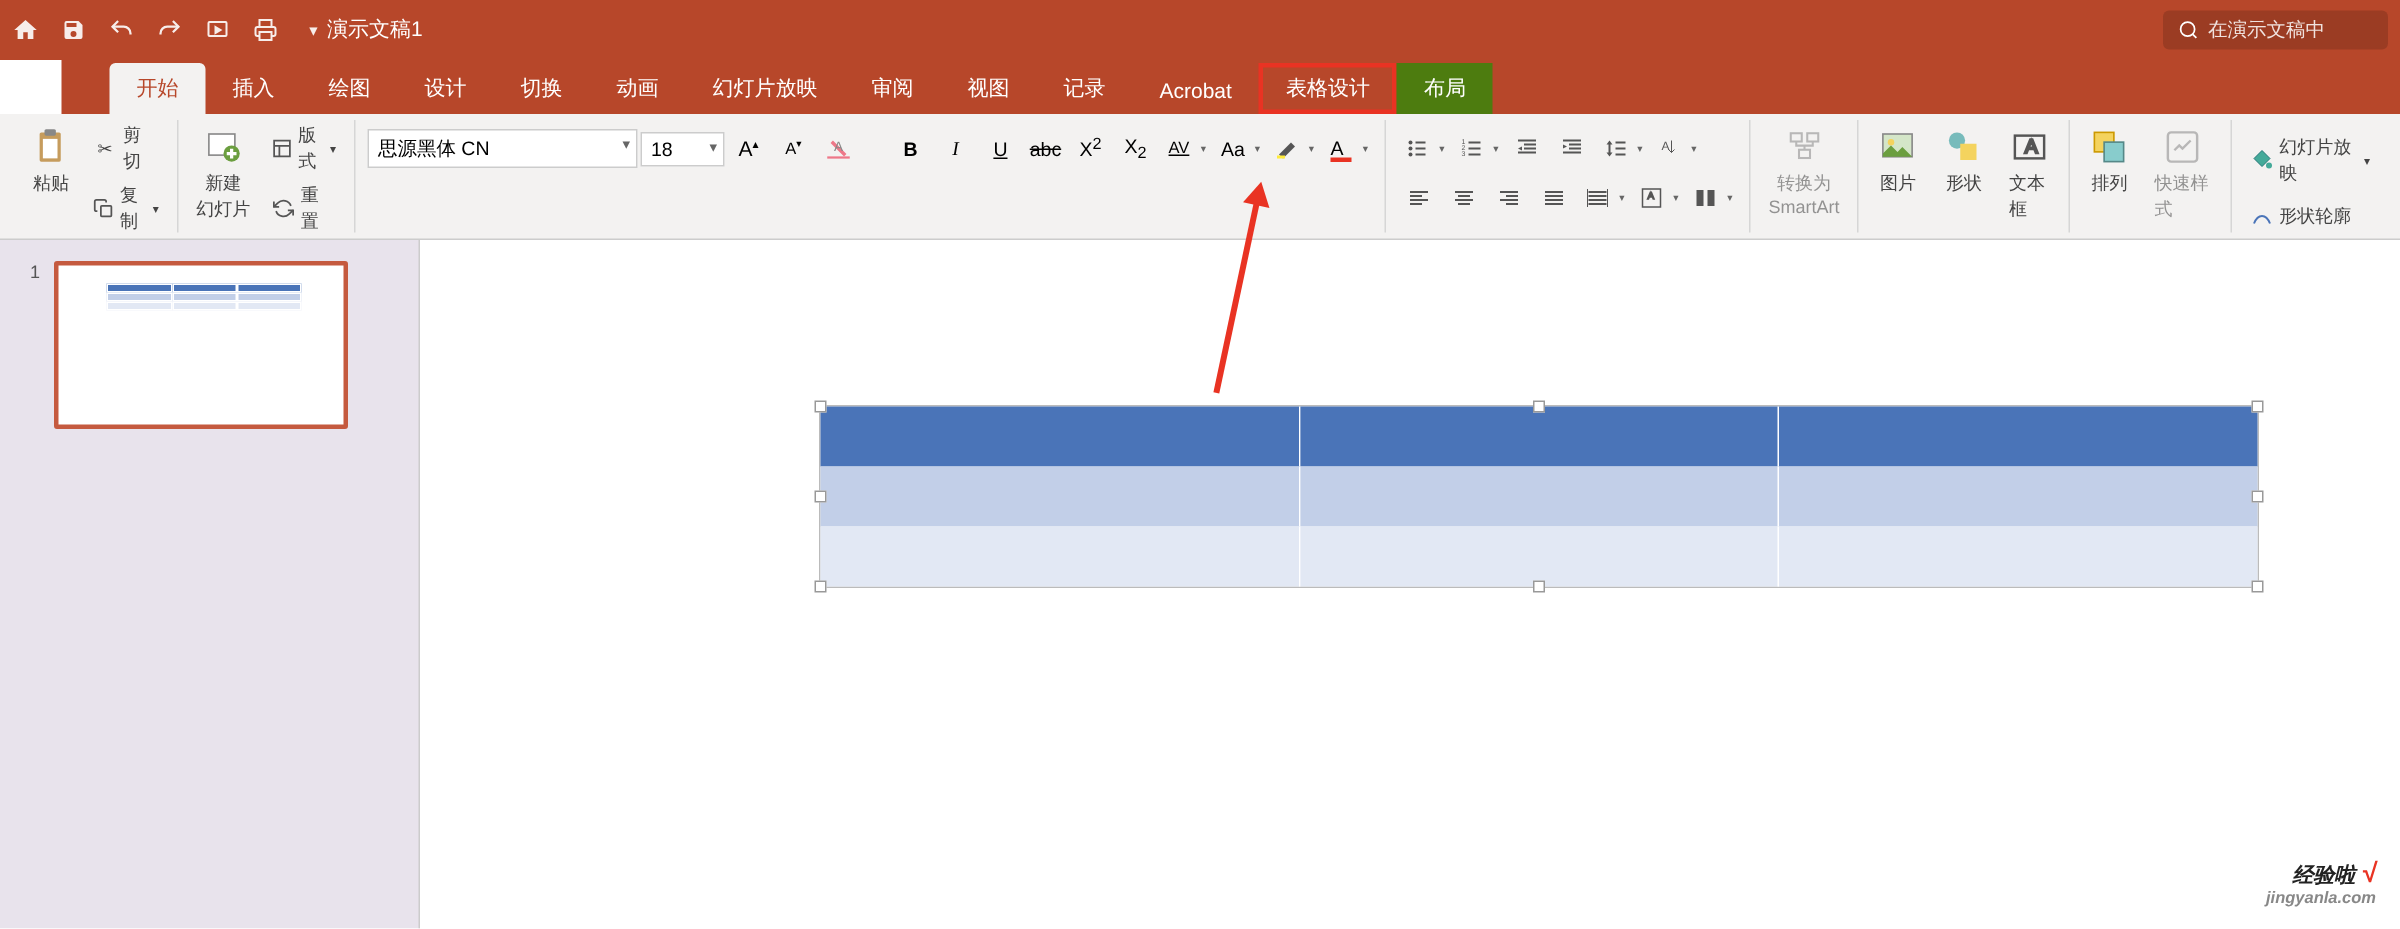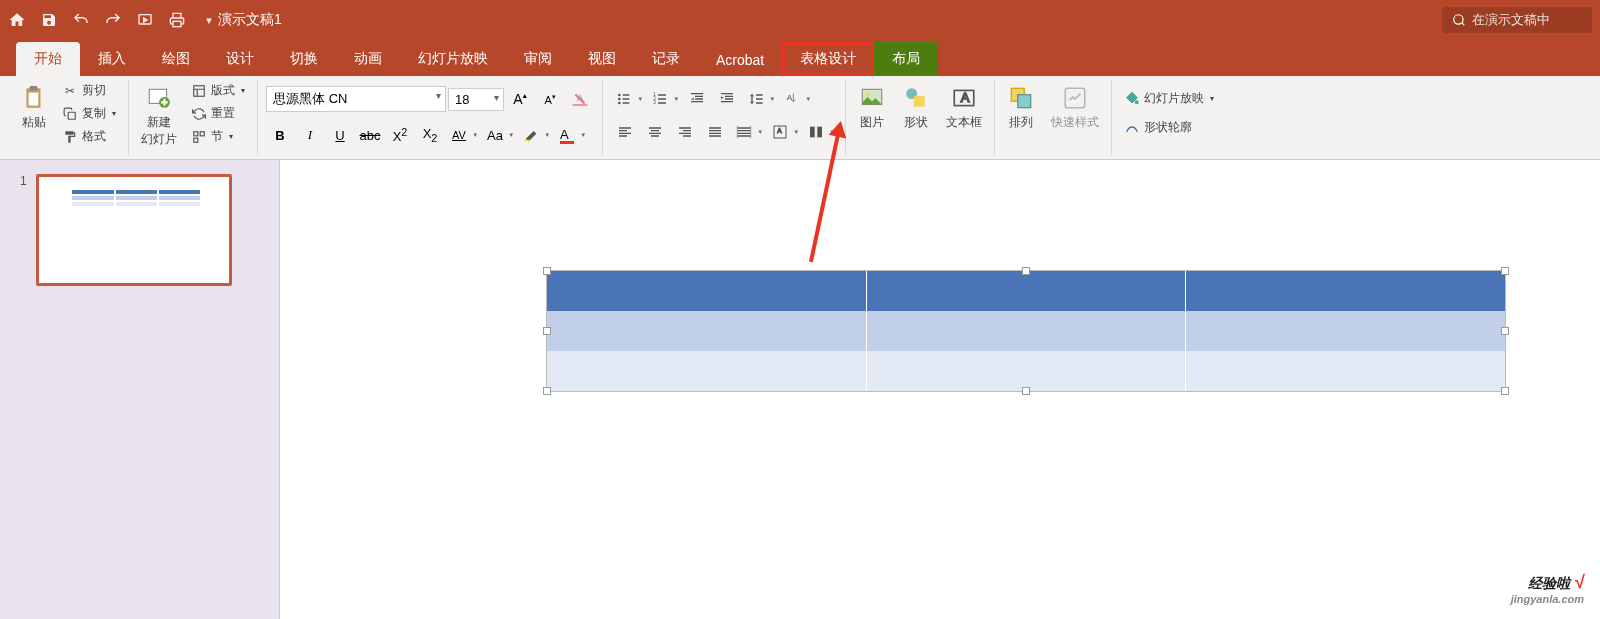--- a/index.html
+++ b/index.html
@@ -4,21 +4,21 @@
   <style>
     * { margin: 0; padding: 0; box-sizing: border-box; }
     body { font-family: "Microsoft YaHei", sans-serif; font-size: 13px; background: #fff; width: 1600px; height: 619px; overflow: hidden; position: relative; }
     
     .title-bar { background: #b7472a; height: 40px; display: flex; align-items: center; padding: 0 8px; color: #fff; }
     .title-left { display: flex; gap: 14px; align-items: center; }
     .title-icon { width: 18px; height: 18px; display: flex; align-items: center; justify-content: center; cursor: pointer; opacity: 0.9; }
     .title-center { flex: 1; font-size: 14px; }
     .title-right { display: flex; align-items: center; gap: 6px; background: rgba(0,0,0,0.15); padding: 4px 10px; border-radius: 4px; min-width: 150px; }
     
-    .tabs-bar { background: #b7472a; height: 36px; display: flex; align-items: flex-end; padding: 0 16px; gap: 0; color: #fff; }
+    .tabs-bar { background: #b7472a; height: 36px; display: flex; align-items: flex-end; padding: 0 32px; gap: 0; color: #fff; margin-left: 41px; }
     .tab { padding: 8px 18px; cursor: pointer; font-size: 14px; }
     .tab.active { background: #f3f2f1; color: #b7472a; border-radius: 4px 4px 0 0; }
     .tab.highlight { outline: 3px solid #e93323; outline-offset: -3px; }
     .tab.dark { background: #4d7c0f; }
     
     .ribbon { background: #f3f2f1; height: 84px; display: flex; border-bottom: 1px solid #ccc; padding: 4px 8px; }
     .rgroup { display: flex; flex-direction: column; align-items: center; padding: 0 8px; border-right: 1px solid #d6d6d6; justify-content: space-between; }
     .rgroup:last-child { border-right: none; }
     .vbtn { display: flex; flex-direction: column; align-items: center; cursor: pointer; font-size: 12px; color: #444; gap: 2px; padding: 4px; }
     .vbtn .icon { width: 28px; height: 28px; display: flex; align-items: center; justify-content: center; }
@@ -215,21 +215,21 @@
                 <rect x="3" y="14" width="7" height="7"></rect>
               </svg>
             </span>
             <span>节</span>
             <span style="font-size:8px;margin-left:2px">▾</span>
           </div>
       </div>
     </div>
   </div>
 
-  <div class="rgroup" style="flex-direction:column;align-items:flex-start;gap:10px;padding-top:6px;justify-content:flex-start">
+  <div class="rgroup" style="flex-direction:row;align-items:flex-start;gap:20px;padding-top:6px;justify-content:flex-start">
     <div class="rrow">
       <div class="font-select">思源黑体 CN</div>
       <div class="size-select">18</div>
       <div class="sqbtn">
           <span style="font-size:14px">A<sup style="font-size:8px">▴</sup></span>
         </div>
       <div class="sqbtn">
           <span style="font-size:11px">A<sup style="font-size:7px">▾</sup></span>
         </div>
       <div class="sqbtn">
@@ -385,20 +385,34 @@
           <span>
             <svg width="16" height="16" viewBox="0 0 24 24" fill="#555">
               <rect x="3" y="4" width="7" height="16"></rect>
               <rect x="14" y="4" width="7" height="16"></rect>
             </svg>
           </span>
         </div>
     </div>
   </div>
 
+  <div class="rgroup">
+    <div class="vbtn" style="opacity:0.55">
+      <span class="icon">
+          <svg width="26" height="22" viewBox="0 0 24 24" fill="none" stroke="#888" stroke-width="1.5">
+            <rect x="2" y="2" width="8" height="6"></rect>
+            <rect x="14" y="2" width="8" height="6"></rect>
+            <rect x="8" y="14" width="8" height="6"></rect>
+            <path d="M6 8v3h12V8M12 11v3"></path>
+          </svg>
+        </span>
+      <span style="white-space:pre;text-align:center">转换为
+SmartArt</span>
+    </div>
+  </div>
 
   <div class="rgroup">
     <div style="display:flex;gap:8px">
       <div class="vbtn">
           <span class="icon">
             <svg width="26" height="26" viewBox="0 0 24 24">
               <rect x="3" y="4" width="18" height="14" fill="#d4e6c8" stroke="#888"></rect>
               <circle cx="8" cy="9" r="2" fill="#f4d35e"></circle>
               <path d="M3 16l5-5 4 4 3-3 6 6H3z" fill="#6b9e3f"></path>
             </svg>

